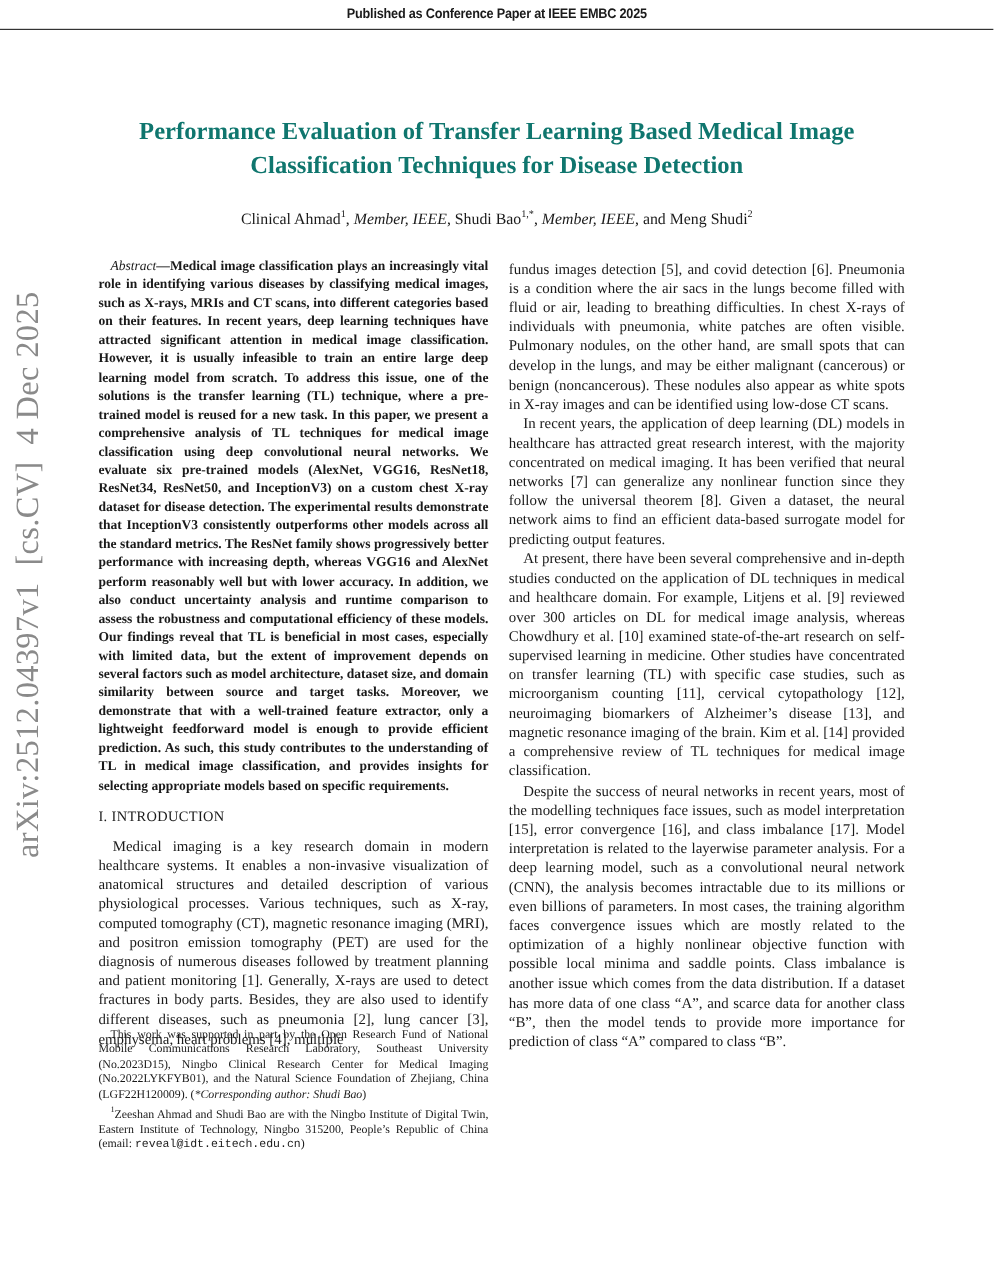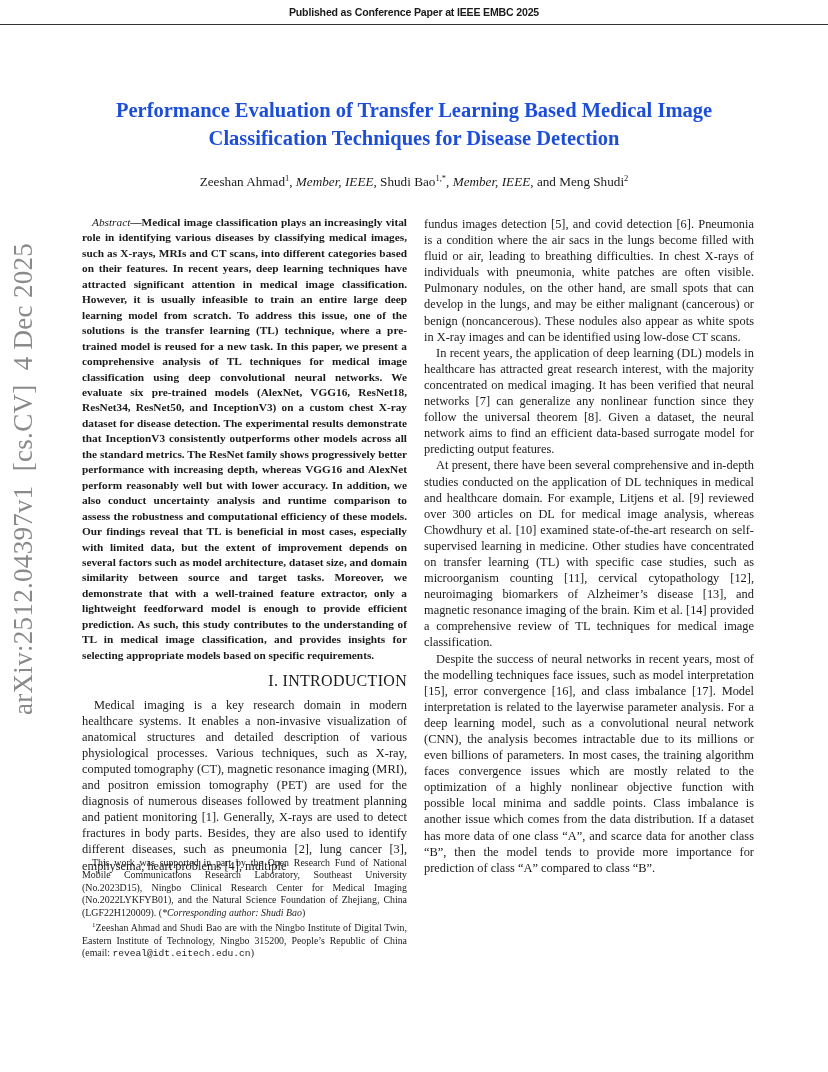--- a/index.html
+++ b/index.html
@@ -18,36 +18,36 @@
   }
   .arxiv-stamp {
     position: absolute; left: 8px; top: 715px;
     transform: rotate(-90deg); transform-origin: 0 0;
     font-family: "Liberation Serif", serif; font-size: 27px; color: #8a8a8a;
     white-space: pre; letter-spacing: 0.3px;
   }
   .title {
     position: absolute; top: 96px; left: 60px; width: 708px; text-align: center;
     font-family: "Liberation Serif", serif; font-weight: bold; font-size: 20.5px;
-    line-height: 28px; color: #1d4ed8;
+    line-height: 28px; color: #0f766e;
   }
   .authors {
     position: absolute; top: 173px; left: 0; width: 828px; text-align: center;
     font-size: 13.2px; color: #1a1a1a;
   }
   .authors sup { font-size: 8.5px; }
   .authors em { font-style: italic; }
 
   .col { position: absolute; width: 325px; font-size: 11.9px; line-height: 15.45px; text-align: justify; }
   .col-left { left: 82px; top: 215px; }
   .col-right { left: 424px; top: 216px; width: 330px; font-size: 12.4px; line-height: 16.1px; }
 
   .abstract { font-weight: bold; font-size: 11.3px; line-height: 15.45px; text-indent: 10px; margin: 0; }
   .abstract .abs-label { font-style: italic; font-weight: normal; }
-  .section-heading { text-align: right; font-size: 16px; margin: 10px 0 8px 0; letter-spacing: 0.3px; }
+  .section-heading { text-align: left; font-size: 12px; margin: 10px 0 8px 0; letter-spacing: 0.3px; }
   .para { margin: 0; text-indent: 12px; font-size: 12.4px; line-height: 16.1px; }
   .para.noindent { text-indent: 0; }
 
   .footnotes { position: absolute; left: 82px; top: 857px; width: 325px; font-size: 9.9px; line-height: 12.4px; text-align: justify; }
   .footnotes p { margin: 0; text-indent: 10px; }
   .footnotes sup { font-size: 7px; }
   .footnotes .mono { font-family: "Liberation Mono", monospace; font-size: 9.6px; }
   .footnotes em { font-style: italic; margin-top: 44px; }
 </style>
 </head>
@@ -57,21 +57,21 @@
 <div class="header-rule"></div>
 
 <div class="arxiv-stamp">arXiv:2512.04397v1  [cs.CV]  4 Dec 2025</div>
 
 <div class="title">
   <div>Performance Evaluation of Transfer Learning Based Medical Image</div>
   <div>Classification Techniques for Disease Detection</div>
 </div>
 
 <div class="authors">
-  <span>Zeeshan Ahmad</span><sup>1</sup><span>, </span><em>Member, IEEE</em><span>, </span><span>Shudi Bao</span><sup>1,*</sup><span>, </span><em>Member, IEEE</em><span>, and </span><span>Meng Shudi</span><sup>2</sup>
+  <span>Clinical Ahmad</span><sup>1</sup><span>, </span><em>Member, IEEE</em><span>, </span><span>Shudi Bao</span><sup>1,*</sup><span>, </span><em>Member, IEEE</em><span>, and </span><span>Meng Shudi</span><sup>2</sup>
 </div>
 
 <div class="col col-left">
   <p class="abstract"><span class="abs-label">Abstract</span><span>—</span><span>Medical image classification plays an increasingly vital role in identifying various diseases by classifying medical images, such as X-rays, MRIs and CT scans, into different categories based on their features. In recent years, deep learning techniques have attracted significant attention in medical image classification. However, it is usually infeasible to train an entire large deep learning model from scratch. To address this issue, one of the solutions is the transfer learning (TL) technique, where a pre-trained model is reused for a new task. In this paper, we present a comprehensive analysis of TL techniques for medical image classification using deep convolutional neural networks. We evaluate six pre-trained models (AlexNet, VGG16, ResNet18, ResNet34, ResNet50, and InceptionV3) on a custom chest X-ray dataset for disease detection. The experimental results demonstrate that InceptionV3 consistently outperforms other models across all the standard metrics. The ResNet family shows progressively better performance with increasing depth, whereas VGG16 and AlexNet perform reasonably well but with lower accuracy. In addition, we also conduct uncertainty analysis and runtime comparison to assess the robustness and computational efficiency of these models. Our findings reveal that TL is beneficial in most cases, especially with limited data, but the extent of improvement depends on several factors such as model architecture, dataset size, and domain similarity between source and target tasks. Moreover, we demonstrate that with a well-trained feature extractor, only a lightweight feedforward model is enough to provide efficient prediction. As such, this study contributes to the understanding of TL in medical image classification, and provides insights for selecting appropriate models based on specific requirements.</span></p>
   <div class="section-heading">I. INTRODUCTION</div>
   <p class="para">Medical imaging is a key research domain in modern healthcare systems. It enables a non-invasive visualization of anatomical structures and detailed description of various physiological processes. Various techniques, such as X-ray, computed tomography (CT), magnetic resonance imaging (MRI), and positron emission tomography (PET) are used for the diagnosis of numerous diseases followed by treatment planning and patient monitoring [1]. Generally, X-rays are used to detect fractures in body parts. Besides, they are also used to identify different diseases, such as pneumonia [2], lung cancer [3], emphysema, heart problems [4], multiple</p>
 </div>
 
 <div class="footnotes">
   <p><span>This work was supported in part by the Open Research Fund of National Mobile Communications Research Laboratory, Southeast University (No.2023D15), Ningbo Clinical Research Center for Medical Imaging (No.2022LYKFYB01), and the Natural Science Foundation of Zhejiang, China (LGF22H120009). (</span><em>*Corresponding author: Shudi Bao</em><span>)</span></p>

